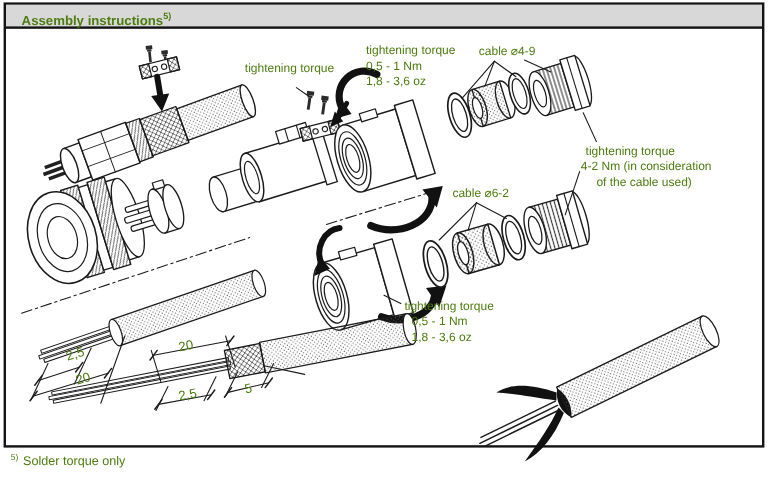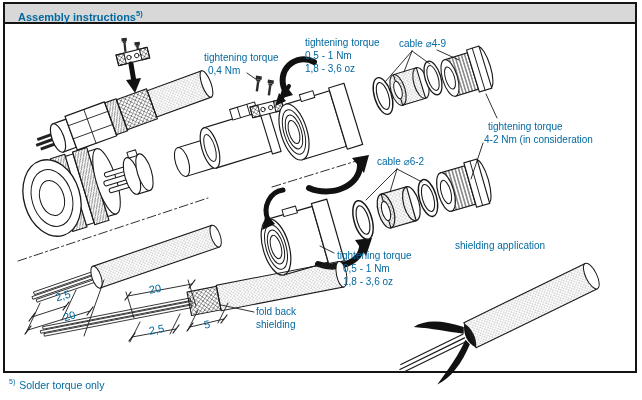--- a/index.html
+++ b/index.html
@@ -1,17 +1,17 @@
 <!DOCTYPE html>
 <html style="--header-bg: #d8d8d8;"><head>
 <meta charset="utf-8">
 <style>
   html,body{margin:0;padding:0;background:#fff;}
   .stage{position:relative;width:642px;height:400px;background:#fff;overflow:hidden;
-         font-family:"Liberation Sans",sans-serif;color:#0369a1;}
+         font-family:"Liberation Sans",sans-serif;color:#4d7c0f;}
   .frame{position:absolute;left:3px;top:2px;width:634px;height:371px;box-sizing:border-box;
          border:2px solid #141414;background:#fff;}
   .header{position:absolute;left:0;top:0;width:100%;height:20px;box-sizing:border-box;
           background:var(--header-bg,#d8d8d8);border-bottom:2px solid #141414;
           font-size:11px;font-weight:bold;line-height:19px;padding-left:13px;}
   .header sup{font-size:7.5px;}
   svg.art{position:absolute;left:0;top:0;}
   .lbl{position:absolute;font-size:10px;line-height:13px;white-space:nowrap;}
   .dim{position:absolute;font-size:11px;line-height:11px;white-space:nowrap;transform-origin:left top;}
   .footnote{position:absolute;left:9px;top:378px;font-size:10.5px;}
@@ -254,52 +254,47 @@
       <line x1="190" y1="327" x2="224" y2="319"></line>
       <line x1="129" y1="341" x2="135" y2="333" stroke-width="1.2"></line>
         <line x1="173" y1="333" x2="179" y2="325" stroke-width="1.2"></line>
       <line x1="187" y1="331" x2="193" y2="323" stroke-width="1.2"></line>
         <line x1="221" y1="323" x2="227" y2="315" stroke-width="1.2"></line>
     </g>
   </svg>
 
   <div class="lbl" style="left:204px;top:51px">
     <div>tightening torque</div>
-    <div style="padding-left:4px">0,4 Nm</div>
   </div>
 
   <div class="lbl" style="left:305px;top:36px">
     <div>tightening torque</div>
     <div>0,5 - 1 Nm</div>
     <div>1,8 - 3,6 oz</div>
   </div>
 
   <div class="lbl" style="left:399px;top:37px">cable ⌀4-9</div>
 
   <div class="lbl" style="left:488px;top:120px">
     <div>tightening torque</div>
     <div style="margin-left:-4px">4-2 Nm (in consideration</div>
+    <div style="padding-left:9px">of the cable used)</div>
   </div>
 
   <div class="lbl" style="left:377px;top:155px">cable ⌀6-2</div>
 
   <div class="lbl" style="left:337px;top:249px">
     <div>tightening torque</div>
     <div style="padding-left:6px">0,5 - 1 Nm</div>
     <div style="padding-left:6px">1,8 - 3,6 oz</div>
   </div>
 
   <div class="lbl" style="left:455px;top:239px">
-    <div>shielding application</div>
-  </div>
-
-  <div class="lbl" style="left:256px;top:305px">
-    <div>fold back</div>
-    <div>shielding</div>
-  </div>
+  </div>
+
 
   <div class="dim" style="left:54px;top:293px;transform:rotate(-17deg)">2,5</div>
   <div class="dim" style="left:62px;top:313px;transform:rotate(-17deg)">20</div>
   <div class="dim" style="left:148px;top:285px;transform:rotate(-11deg)">20</div>
   <div class="dim" style="left:148px;top:326px;transform:rotate(-11deg)">2,5</div>
   <div class="dim" style="left:203px;top:320px;transform:rotate(-11deg)">5</div>
 
   <div class="footnote">
     <sup>5)</sup><span>Solder torque only</span>
   </div>

